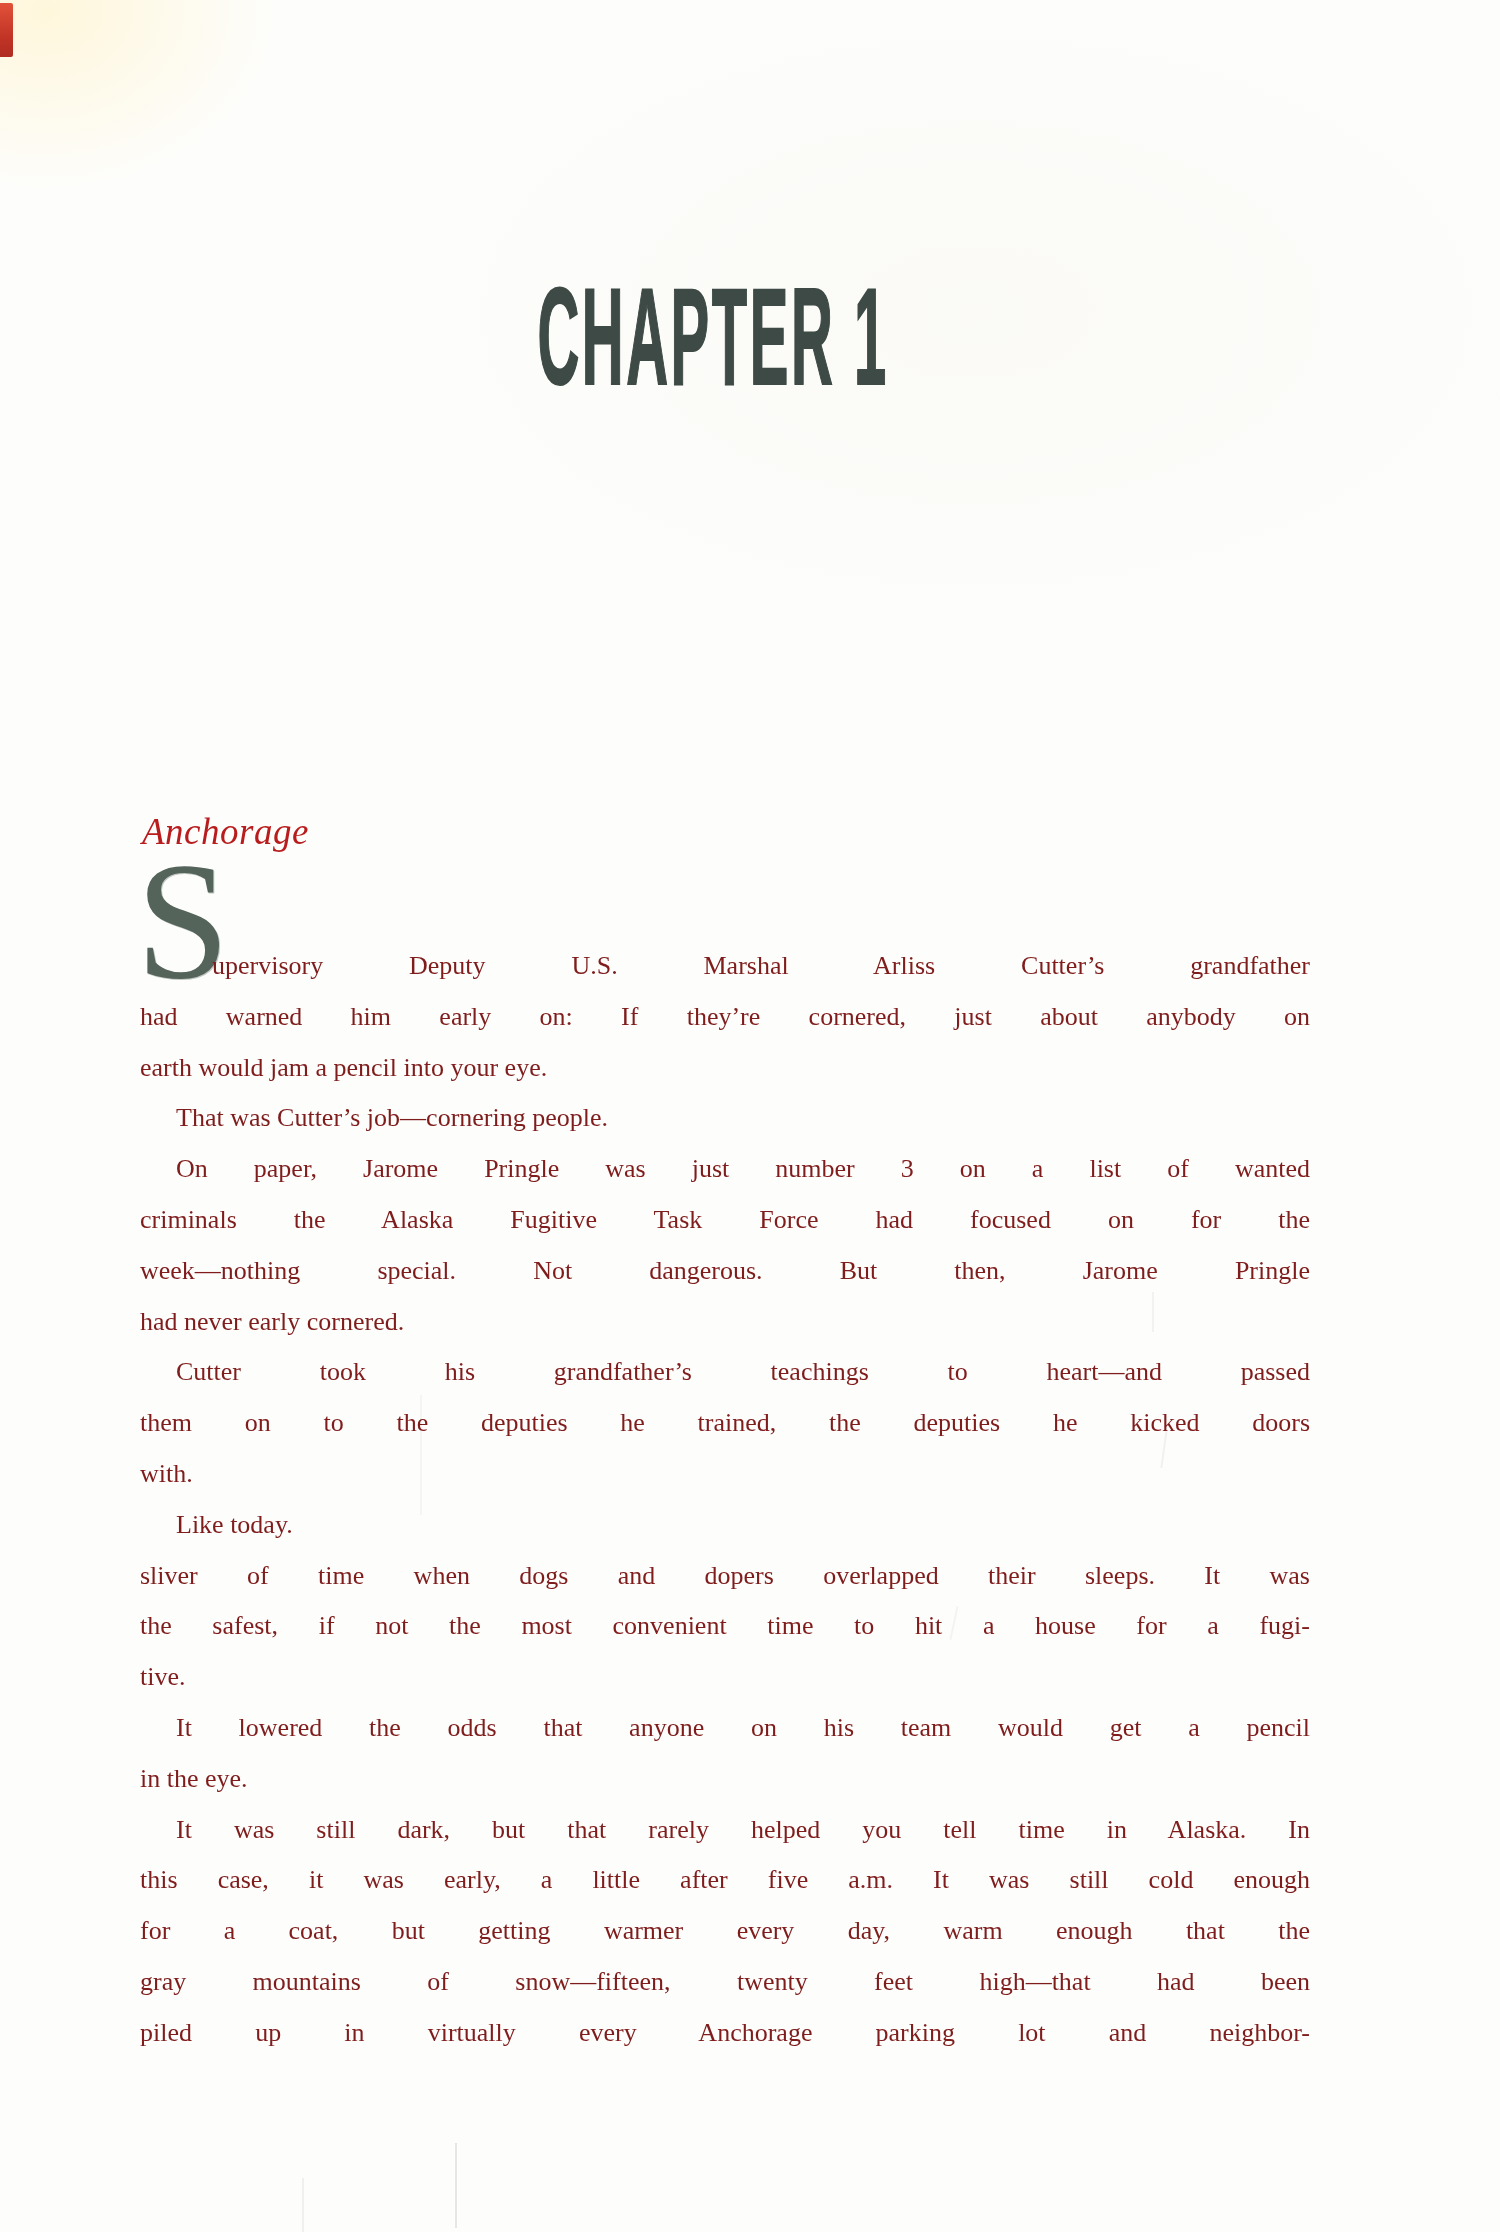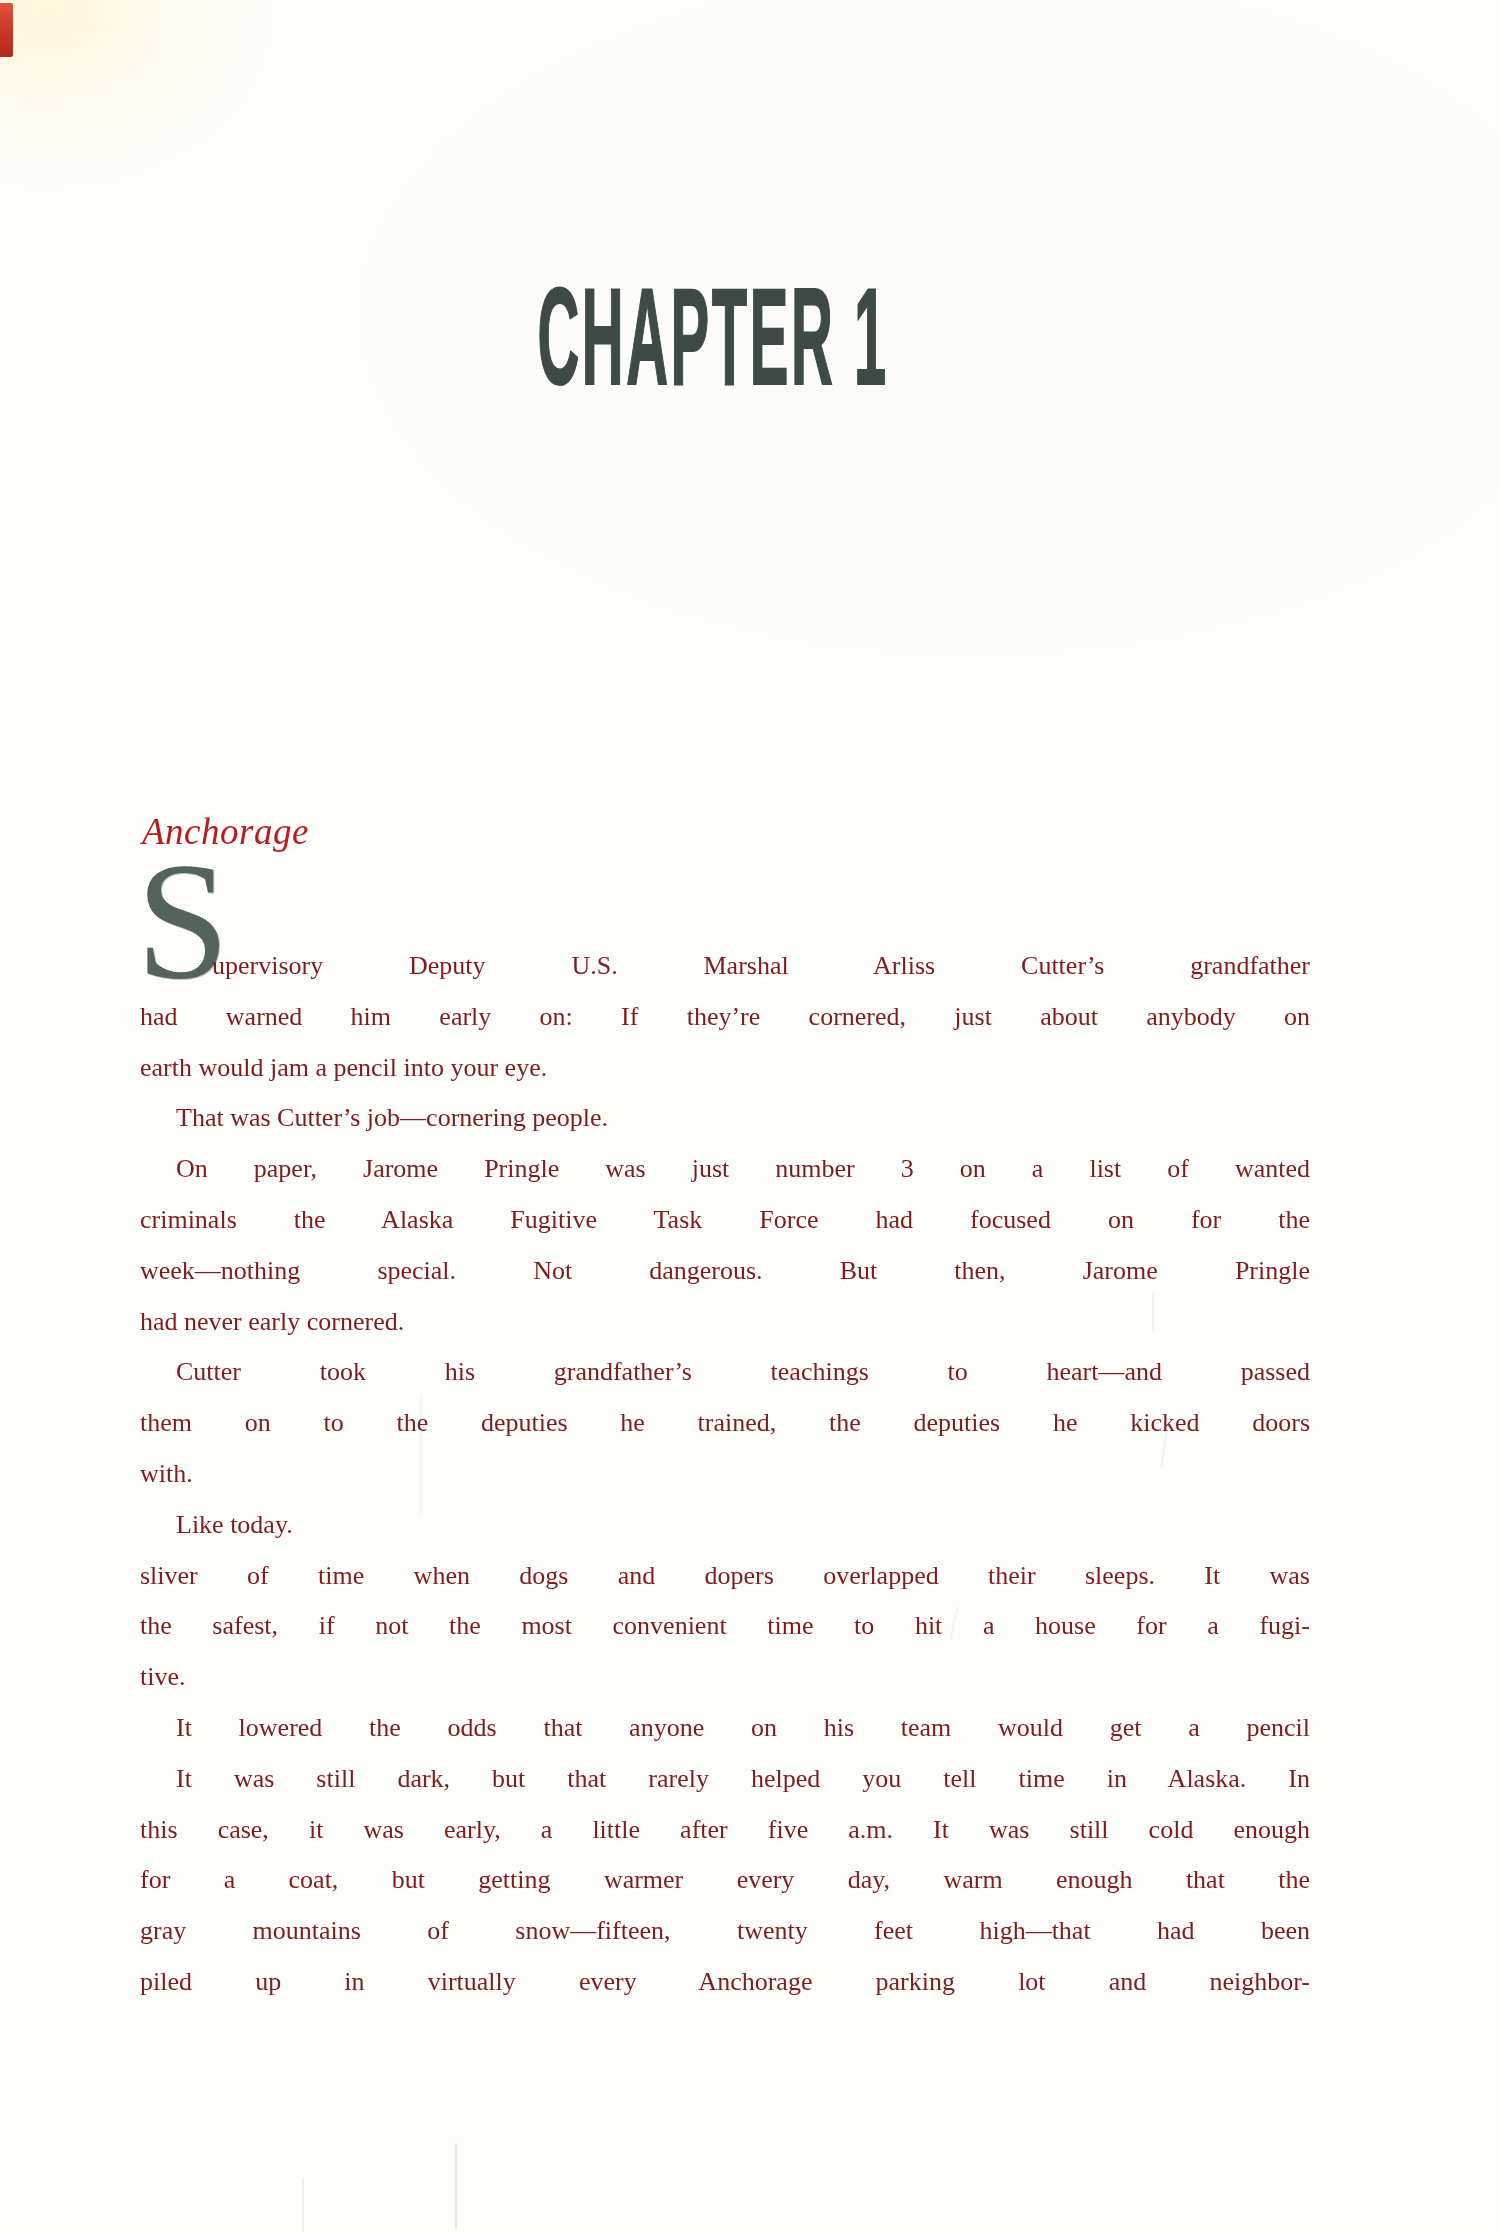--- a/index.html
+++ b/index.html
@@ -78,20 +78,21 @@
   <div class="ln"><span>week—nothing special. Not dangerous. But then, Jarome Pringle</span></div>
   <div class="ln end"><span>had never early cornered.</span></div>
   <div class="ln ind"><span>Cutter took his grandfather’s teachings to heart—and passed</span></div>
   <div class="ln"><span>them on to the deputies he trained, the deputies he kicked doors</span></div>
   <div class="ln end"><span>with.</span></div>
   <div class="ln end ind"><span>Like today.</span></div>
   <div class="ln"><span>sliver of time when dogs and dopers overlapped their sleeps. It was</span></div>
   <div class="ln"><span>the safest, if not the most convenient time to hit a house for a fugi-</span></div>
   <div class="ln end"><span>tive.</span></div>
   <div class="ln ind"><span>It lowered the odds that anyone on his team would get a pencil</span></div>
+  <div class="ln end"><span>in the eye.</span></div>
   <div class="ln ind"><span>It was still dark, but that rarely helped you tell time in Alaska. In</span></div>
   <div class="ln"><span>this case, it was early, a little after five a.m. It was still cold enough</span></div>
   <div class="ln"><span>for a coat, but getting warmer every day, warm enough that the</span></div>
   <div class="ln"><span>gray mountains of snow—fifteen, twenty feet high—that had been</span></div>
   <div class="ln"><span>piled up in virtually every Anchorage parking lot and neighbor-</span></div>
 </div>
 
 <div class="art" style="left:455px; top:2143px; height:85px;"></div>
 <div class="art" style="left:302px; top:2178px; height:54px; opacity:.6;"></div>
 <div class="art" style="left:1152px; top:1292px; height:40px; opacity:.5;"></div>

